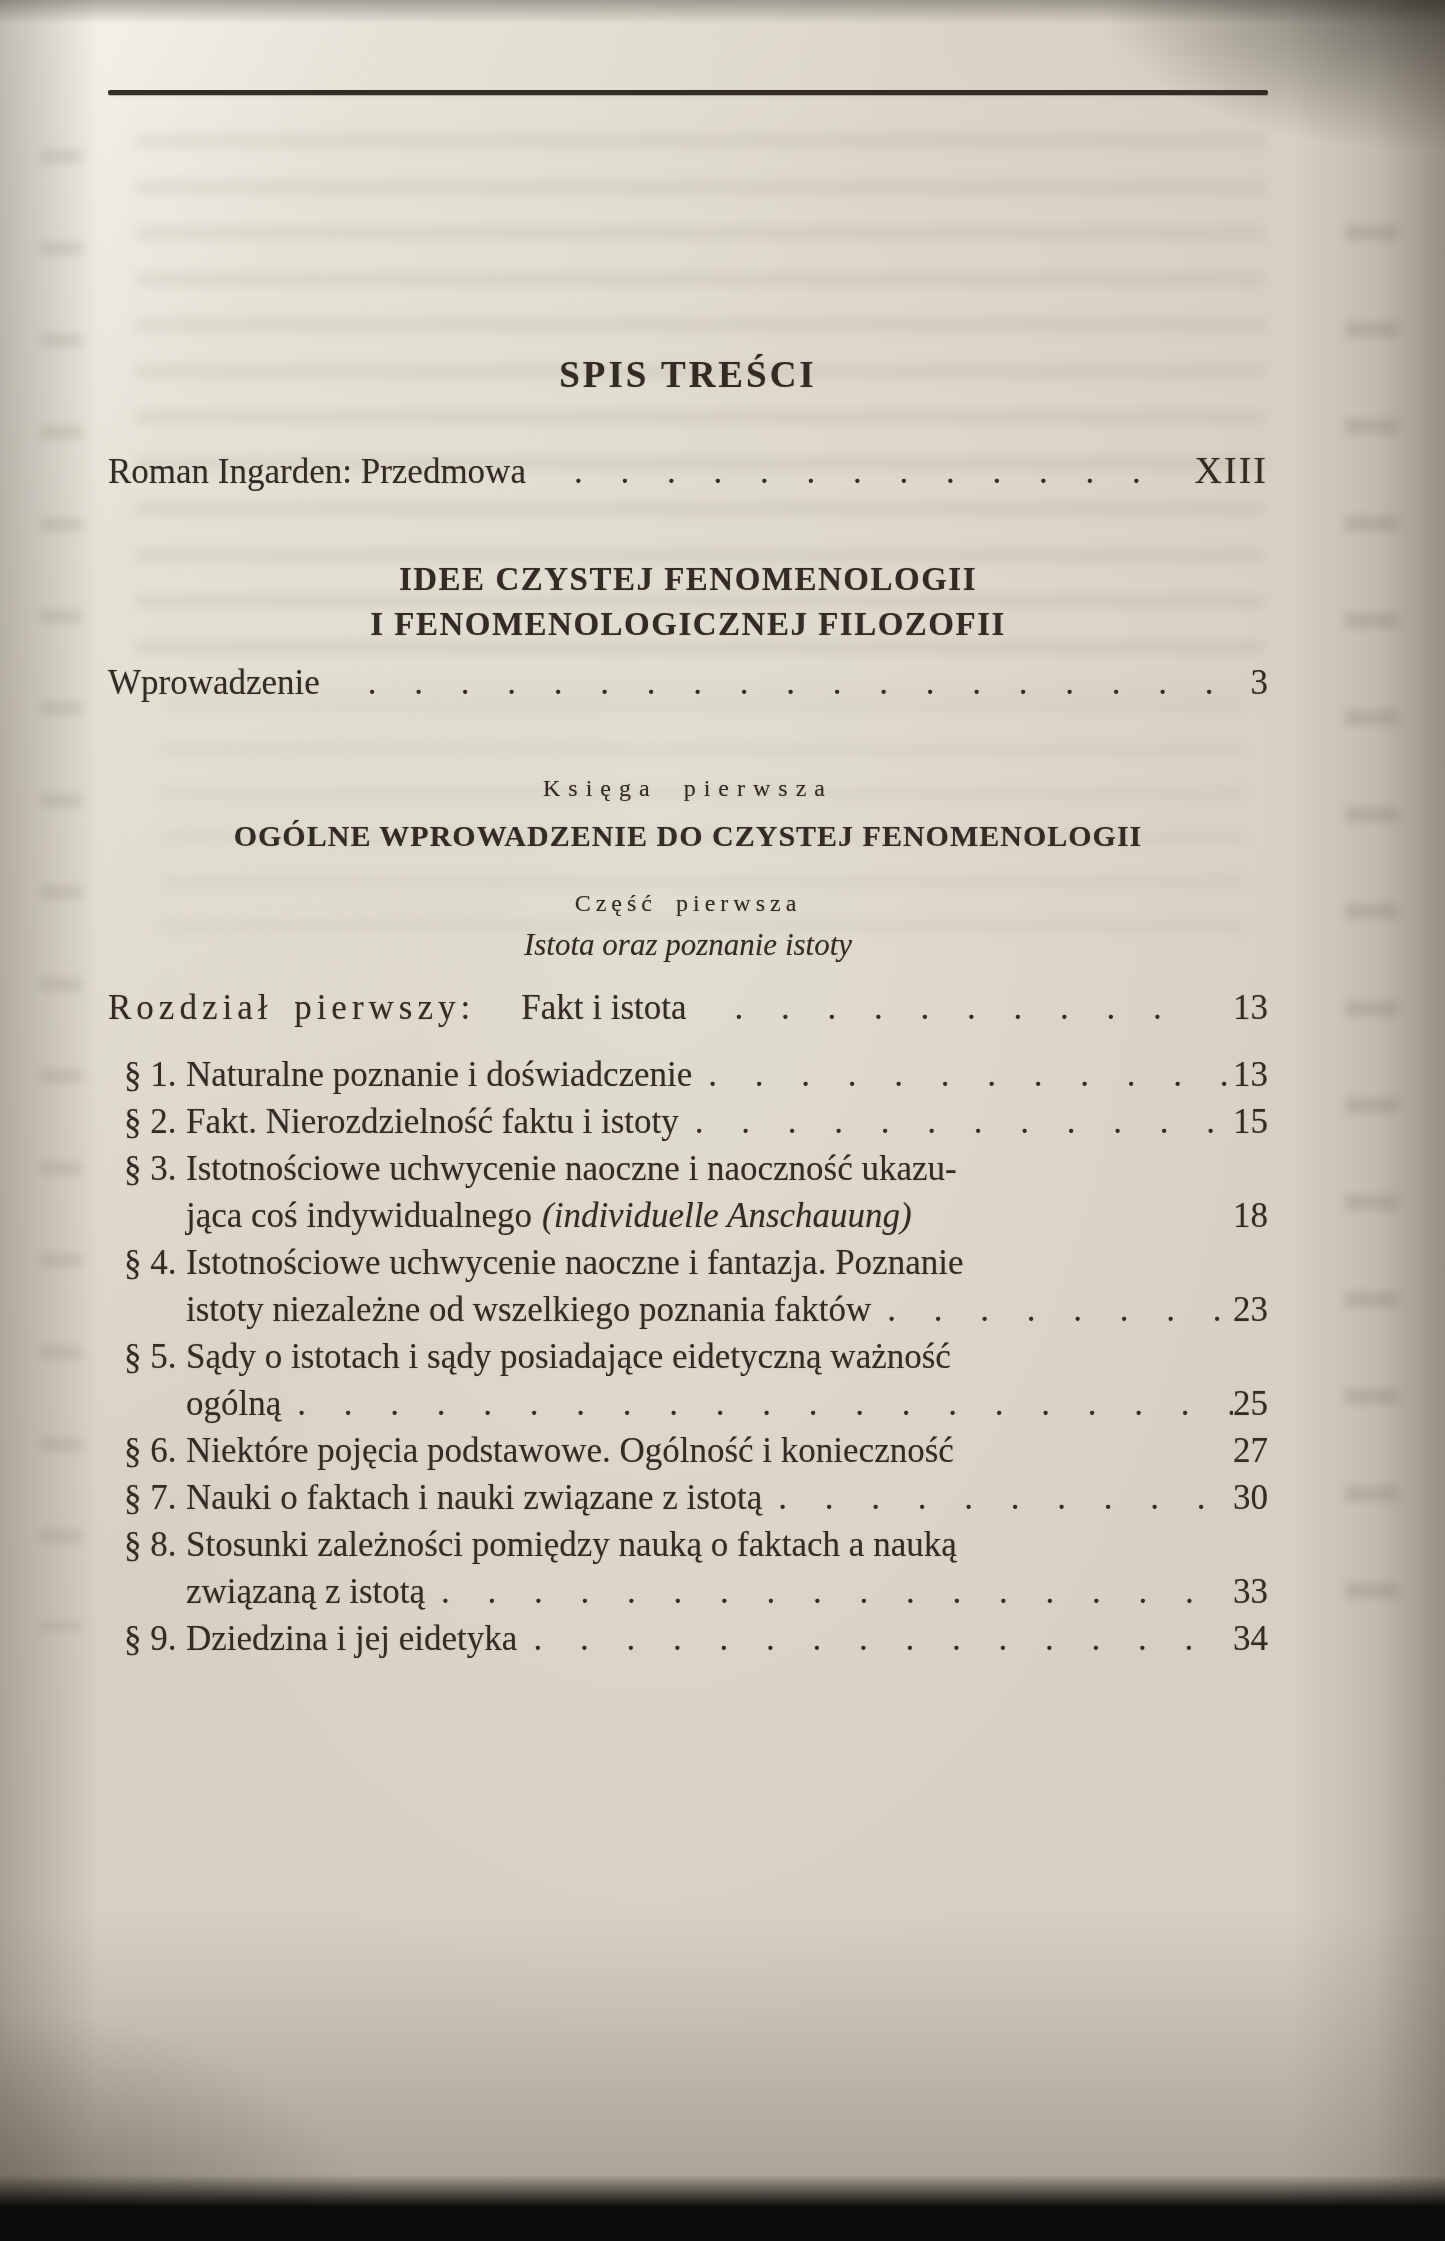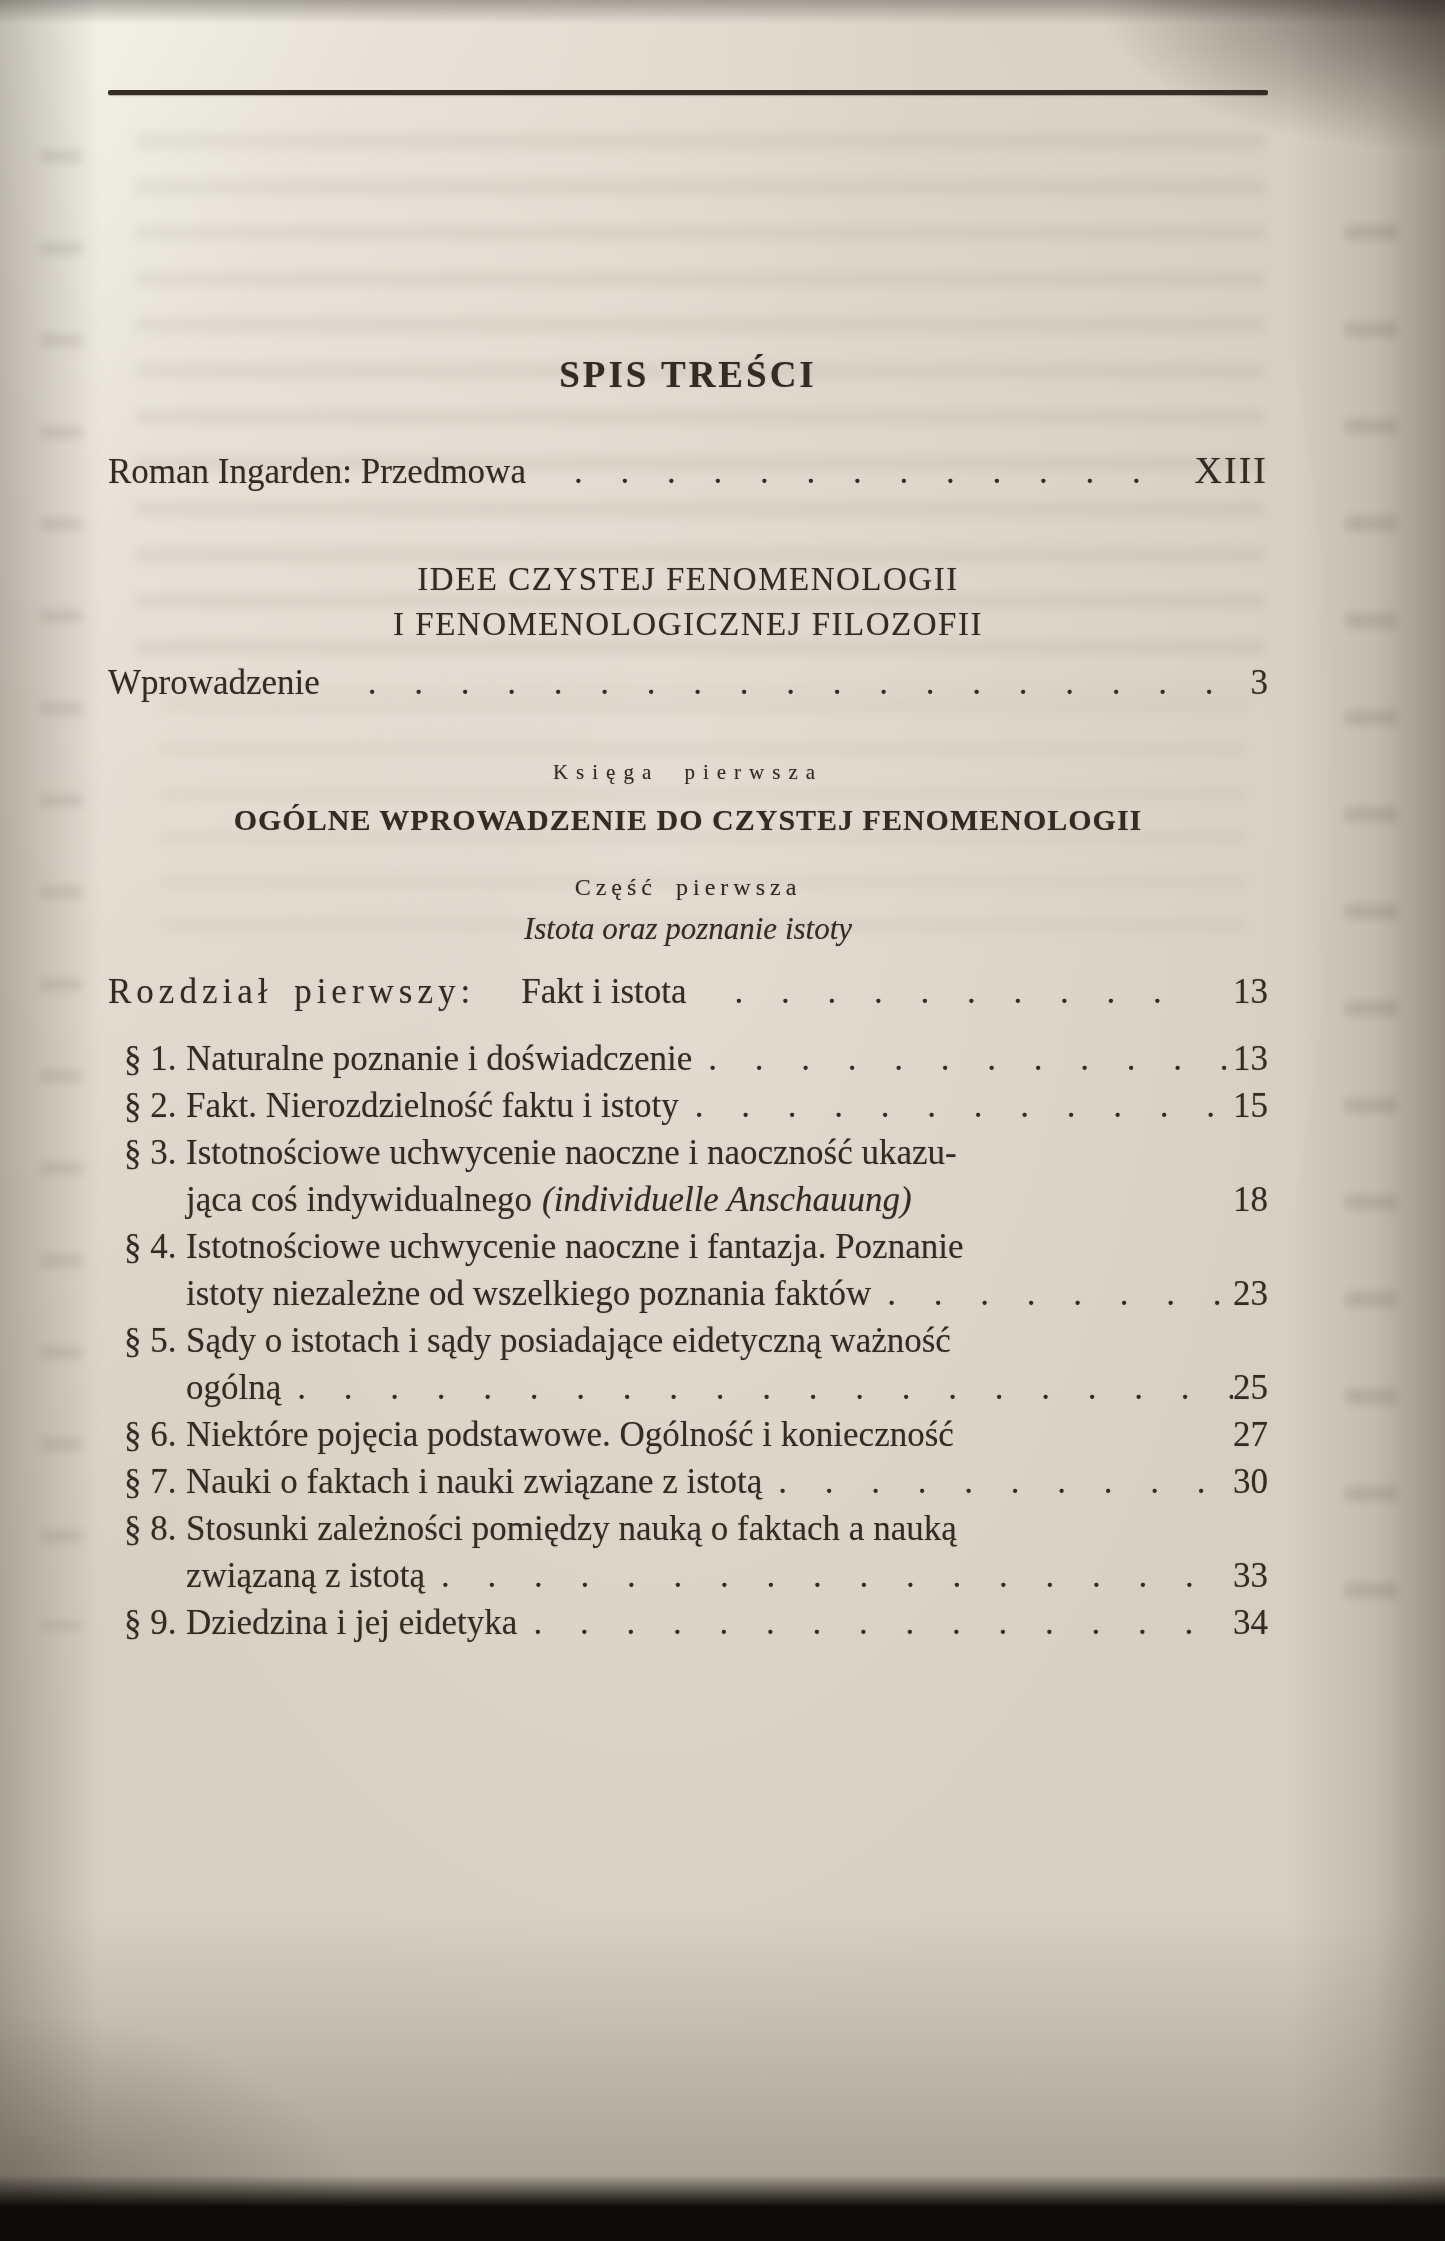--- a/index.html
+++ b/index.html
@@ -64,25 +64,25 @@
   .dots {
     flex: 1 1 0; min-width: 0; overflow: hidden; white-space: nowrap;
     letter-spacing: 7px; word-spacing: 15px; padding: 0 8px 0 16px;
   }
   .spacer { flex: 1 1 0; }
   .pageno { white-space: nowrap; }
   .roman { font-size: 38px; letter-spacing: 2px; text-align: center; }
 
   .preface { margin-top: 50px; }
 
-  .worktitle { margin-top: 62px; text-align: center; font-weight: 400; font-size: 33px; line-height: 45px; letter-spacing: 1.5px; }
+  .worktitle { margin-top: 62px; text-align: center; font-weight: 700; font-size: 33px; line-height: 45px; letter-spacing: 1.5px; }
 
   .intro { margin-top: 12px; }
 
-  .ksiega { margin-top: 46px; text-align: center; font-size: 21px; letter-spacing: 8px; word-spacing: 12px; line-height: 40px; }
+  .ksiega { margin-top: 62px; text-align: center; font-size: 24px; letter-spacing: 8px; word-spacing: 12px; line-height: 40px; }
   .ogolne { margin-top: 10px; text-align: center; font-size: 30px; font-weight: 700; letter-spacing: 1px; line-height: 36px; }
   .czesc  { margin-top: 34px; text-align: center; font-size: 24px; letter-spacing: 5px; word-spacing: 8px; line-height: 30px; }
   .czesc-title { margin-top: 6px; text-align: center; font-style: italic; font-size: 31px; line-height: 42px; }
 
   .chapter { margin-top: 18px; }
   .chapter .sp { letter-spacing: 5px; word-spacing: 8px; }
   .chapter2 { margin-left: 14px; }
 
   .entries { margin-top: 20px; }
   .entry { display: flex; font-size: 35px; line-height: 47px; padding-left: 16px; }

